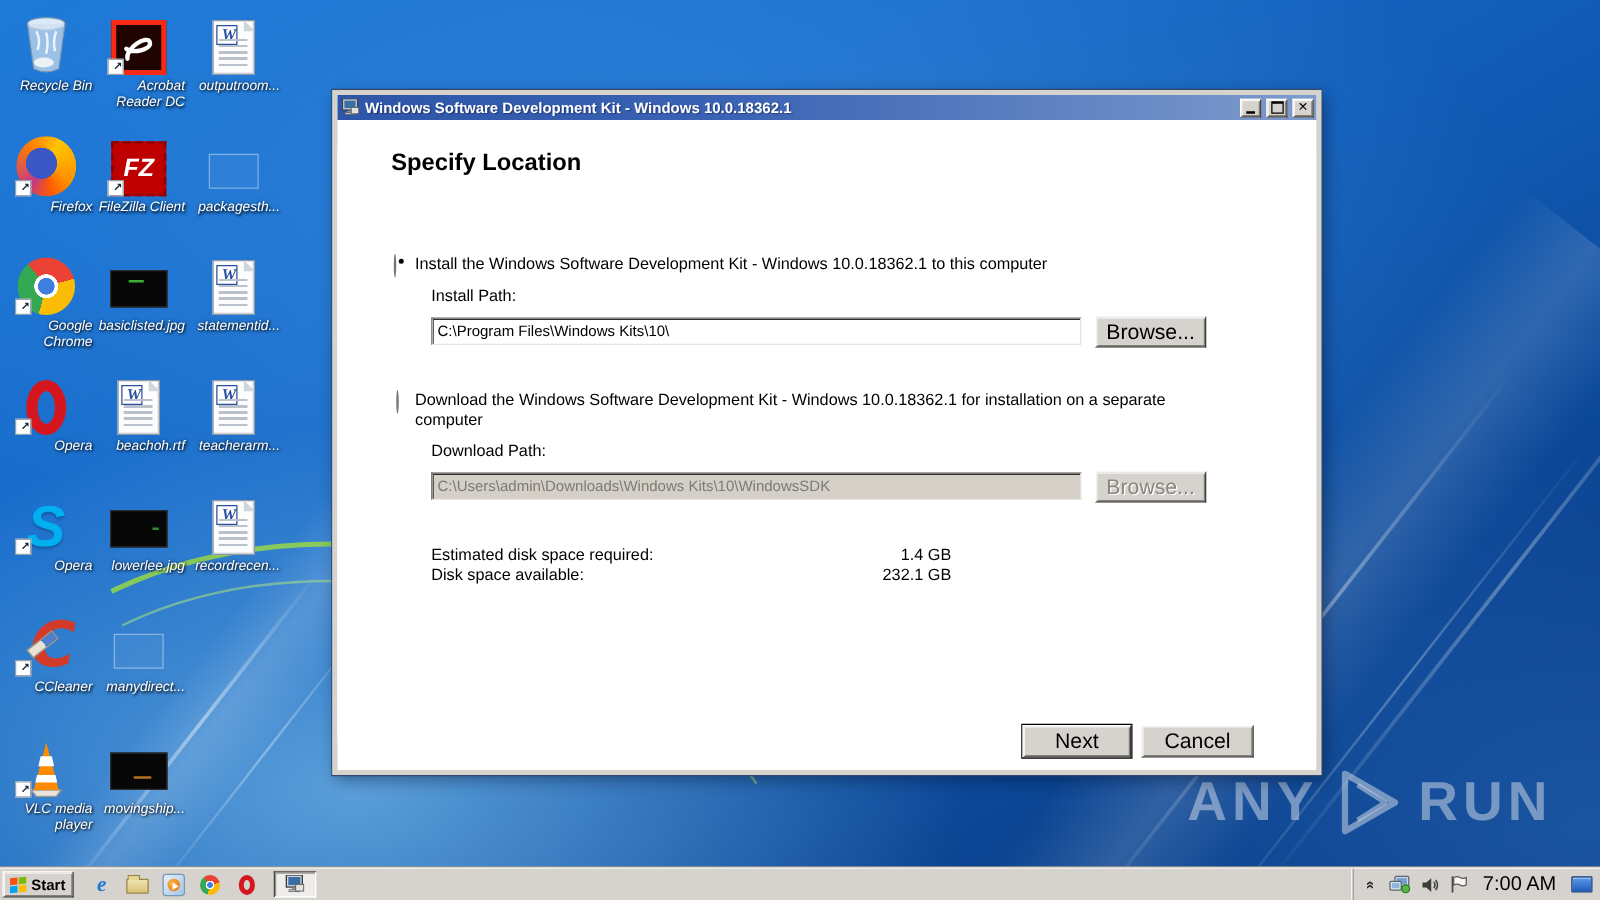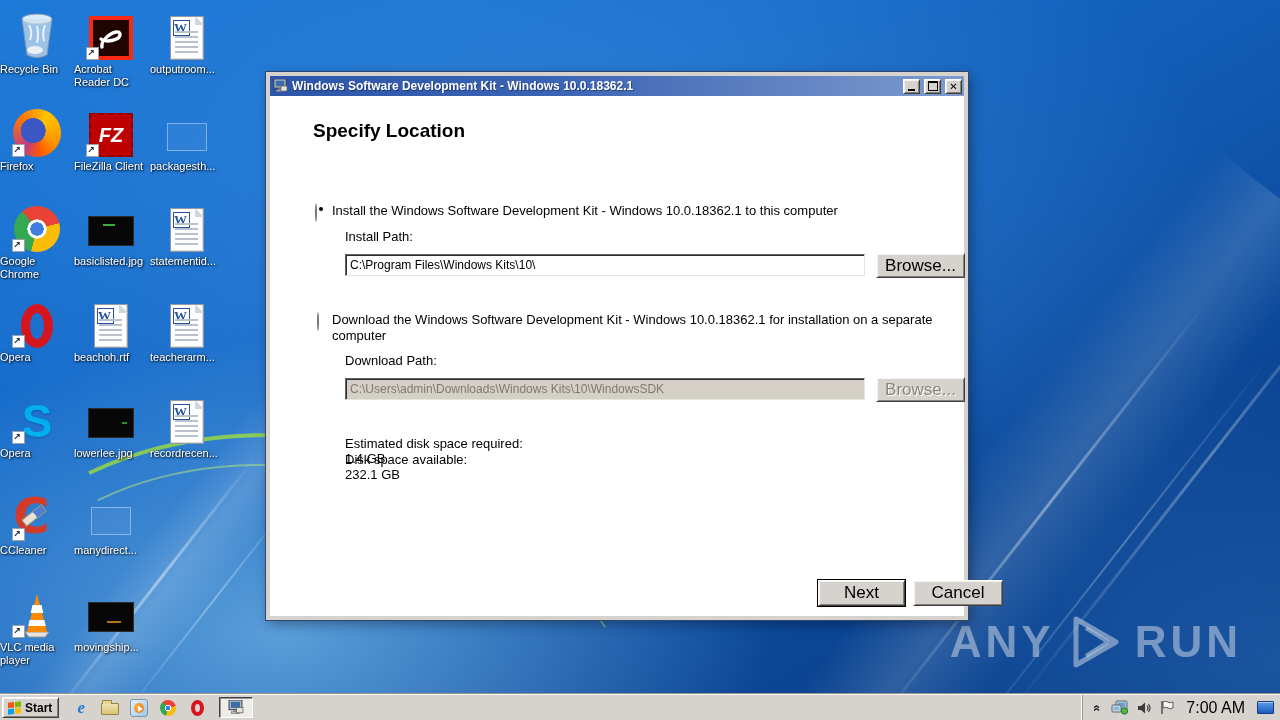--- a/index.html
+++ b/index.html
@@ -23,21 +23,21 @@
     border:4px solid transparent; border-top:4px solid rgba(150,215,70,.85);
     border-radius:50%; transform:rotate(14deg); pointer-events:none;
   }
   .green-arc2 {
     position:absolute; left:-40px; top:470px; width:700px; height:520px;
     border:2px solid transparent; border-top:2px solid rgba(180,235,120,.5);
     border-radius:50%; transform:rotate(14deg); pointer-events:none;
   }
 
   
-  .dicon { position:absolute; width:74px; text-align:left; cursor:default; }
+  .dicon { position:absolute; width:74px; text-align:right; cursor:default;font-style:italic; }
   .dicon .ic { height:52px; display:flex; align-items:flex-end; justify-content:center; position:relative; }
   .dicon .lbl {
     margin-top:3px; font-size:11px; color:#fff; line-height:13px;
     text-shadow:1px 1px 2px rgba(0,0,0,.85), 0 0 3px rgba(0,0,0,.5);
   }
   .sc-arrow {
     position:absolute; left:12px; bottom:0; width:13px; height:13px; background:#fff;
     border:1px solid #9aa2ac; font-size:9px; line-height:11px; color:#123; font-weight:bold;
   }
   .sc-arrow::before { content:"\2197"; }
@@ -94,21 +94,21 @@
     color:rgba(200,212,228,.55); z-index:2; }
   .watermark .wm-txt { font-size:44px; font-weight:600; letter-spacing:4px; line-height:1; }
 
   
   .raised { background:#d6d3ce; border:1px solid; border-color:#ffffff #404040 #404040 #ffffff;
     box-shadow:inset 1px 1px 0 #f4f3f0, inset -1px -1px 0 #848078; }
   .sunken-field { background:#fff; border:1px solid; border-color:#636363 #e6e4df #e6e4df #636363;
     box-shadow:inset 1px 1px 0 #2e2e2e; }
 
   
-  .dlg { position:absolute; left:266px; top:72px; width:702px; height:548px; z-index:5;
+  .dlg { position:absolute; left:266px; top:72px; width:791px; height:548px; z-index:5;
     background:#fff; border:4px solid #d6d3ce;
     box-shadow:0 0 0 1px #30486b, 3px 4px 12px rgba(0,10,30,.4); }
   .titlebar { height:20px; display:flex; align-items:center; padding:0 2px 0 3px; gap:4px;
     background:linear-gradient(90deg,#2d56a8 0%, #3a63b4 40%, #7e9bcd 100%); }
   .titlebar .t-txt { flex:1; color:#fff; font-weight:bold; font-size:12px; white-space:nowrap;
     overflow:hidden; text-shadow:1px 1px 1px rgba(0,0,30,.4); }
   .winbtn { width:17px; height:15px; display:flex; align-items:center; justify-content:center;
     font-size:10px; font-weight:bold; color:#000; }
   .winbtn.minb::before { content:""; width:7px; height:2px; background:#000; margin-top:7px; }
   .winbtn.maxb::before { content:""; width:8px; height:7px; border:1px solid #000; border-top-width:2px; }
@@ -121,21 +121,21 @@
     border:1px solid #7b776f; box-shadow:inset 1px 1px 1px #55524c; position:relative; }
   .radio.sel::after { content:""; position:absolute; left:3px; top:3px; width:4px; height:4px;
     border-radius:50%; background:#000; }
   .pathfield { width:520px; height:22px; font-size:12px; color:#000; padding:0 4px;
     font-family:"Liberation Sans","DejaVu Sans",sans-serif; outline:none; }
   .pathfield:disabled { background:#d4d0c8; color:#7e7a72; }
   .btn { font-size:17px; color:#000; text-align:center; cursor:default;
     font-family:"Liberation Sans","DejaVu Sans",sans-serif; }
   .btn:disabled, .btn.disabled { color:#8a867e; text-shadow:1px 1px 0 #fff; }
   .btn.default-btn { box-shadow:0 0 0 1px #000, inset 1px 1px 0 #f4f3f0, inset -1px -1px 0 #848078; }
-  .disk-row { display:flex; justify-content:space-between; width:416px;flex-direction:column; }
+  .disk-row { display:flex; justify-content:space-between; width:416px; }
 
   
   .taskbar { position:absolute; left:0; right:0; bottom:0; height:26px; background:#d6d3ce;
     border-top:1px solid #f7f6f4; box-shadow:0 -1px 0 #9a968e; z-index:10;
     display:flex; align-items:center; }
   .startbtn { margin-left:2px; height:21px; padding:0 6px 0 4px; display:flex; align-items:center; gap:3px;
     font-size:12px; font-weight:bold; color:#000; }
   .ql { display:flex; align-items:center; gap:9px; margin-left:12px; }
   .qlic { width:20px; height:20px; display:flex; align-items:center; justify-content:center; }
   .ie-e { color:#1f78d4; font-weight:bold; font-style:italic; font-size:17px;

